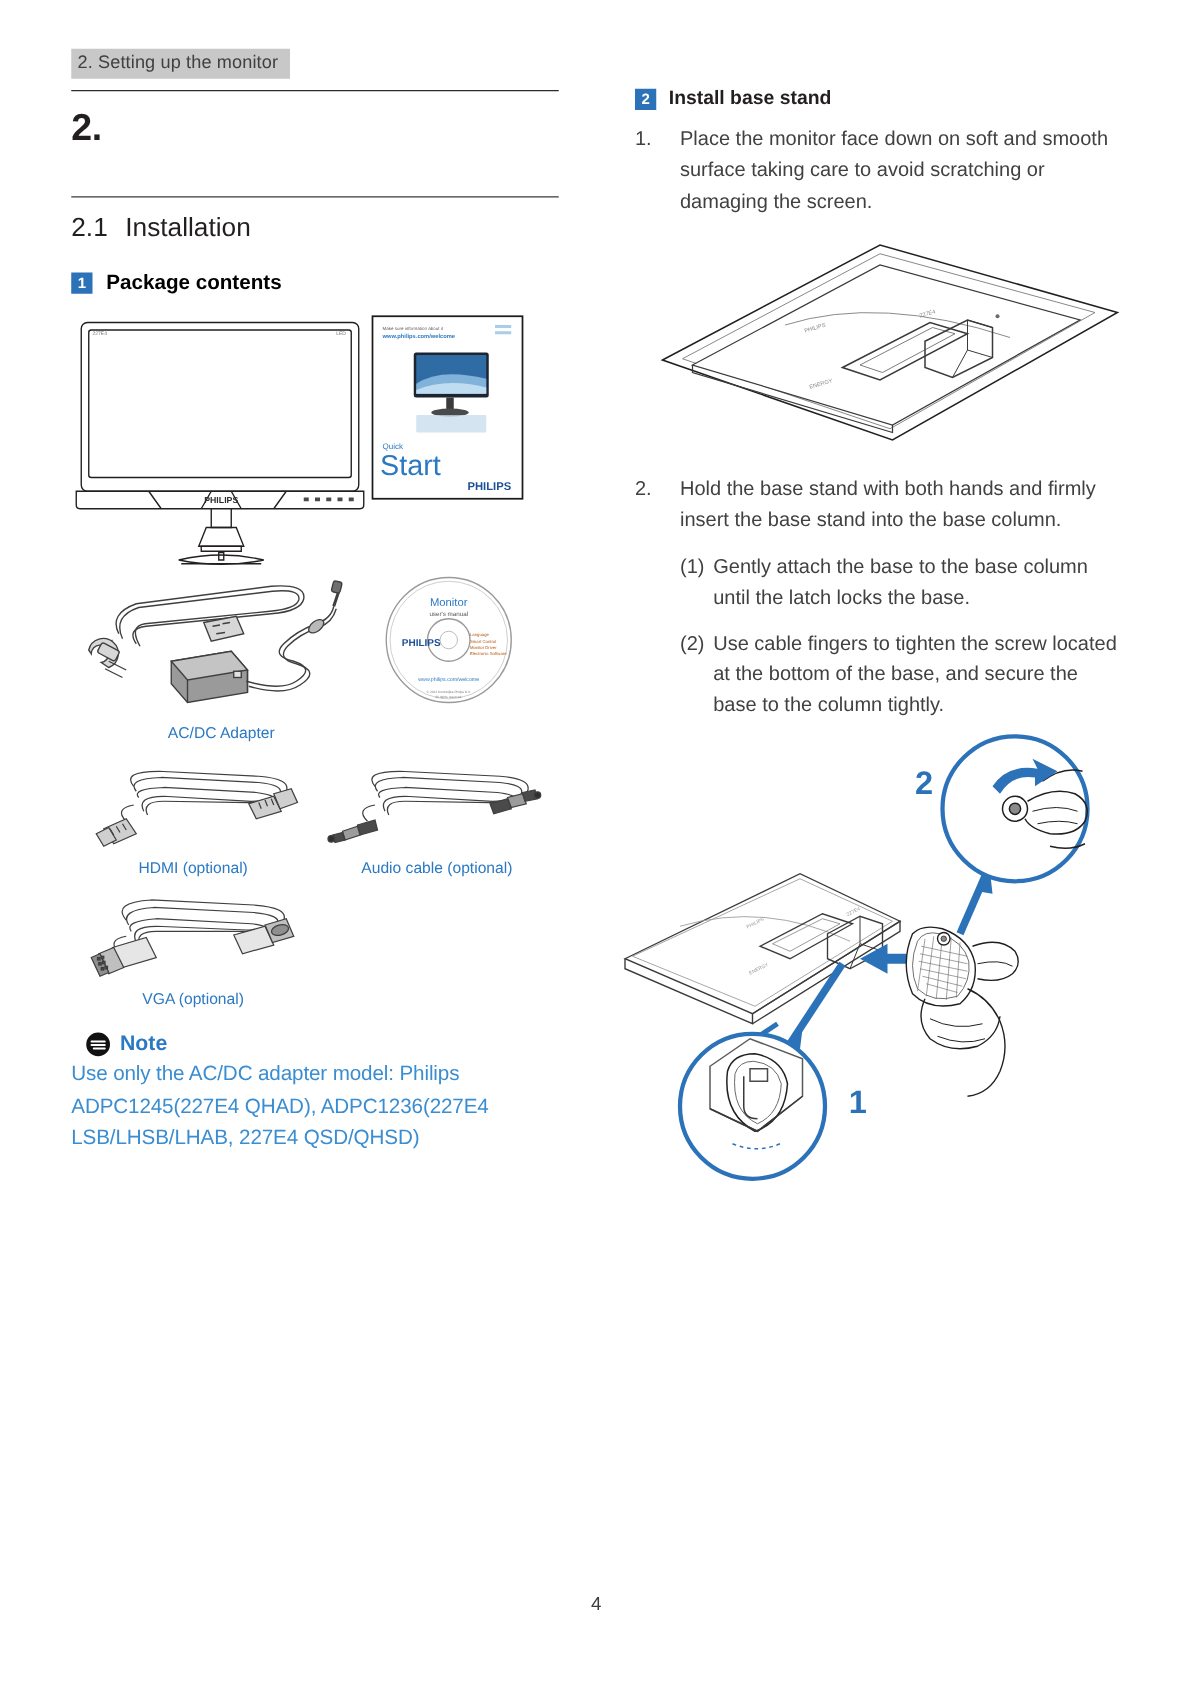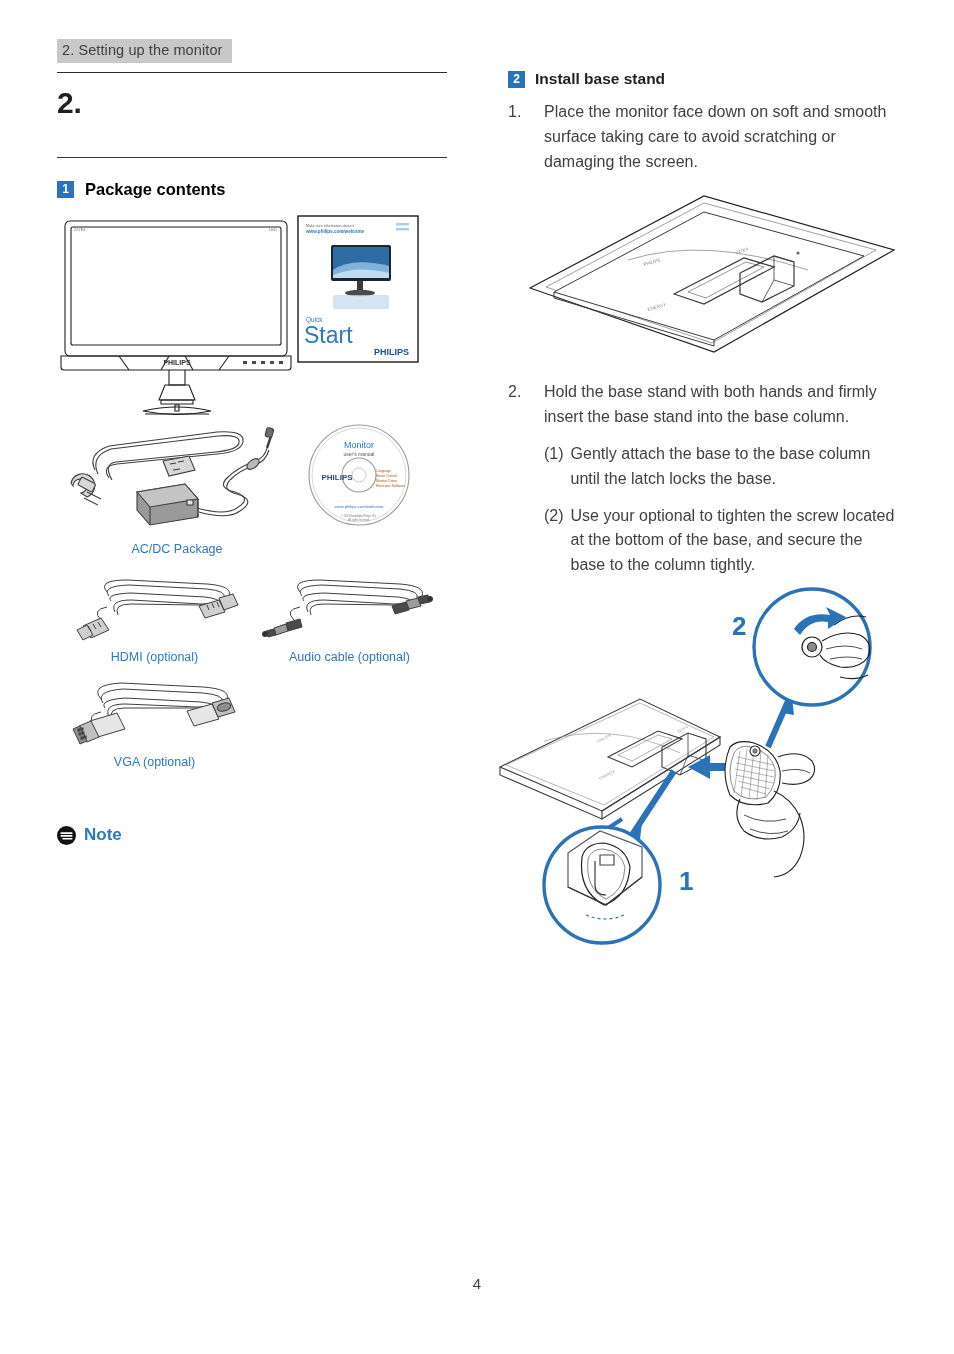--- a/index.html
+++ b/index.html
@@ -53,21 +53,21 @@
 
   
   .monitor-wrap{width:240px;height:205px;position:relative;}
   .guide-wrap{width:125px;height:205px;position:relative;}
   .adapter-wrap{width:240px;height:118px;position:relative;}
   .cd-wrap{width:125px;height:118px;position:relative;}
   .cable-wrap{width:195px;position:relative;}
 
   
   .note{position:absolute;left:57px;top:825px;width:395px;}
-  .note-head{display:flex;align-items:center;gap:8px;}
+  .note-head{display:flex;align-items:center;gap:8px;margin-left:12px;}
   .note-title{color:#2b79c2;font-size:17px;font-weight:bold;}
   .note-body{
     color:#3a8dd0;font-size:16.5px;line-height:1.55;margin-top:2px;
     letter-spacing:-.1px;
   }
 
   
   .col-right{position:absolute;left:508px;top:70px;width:390px;}
   .rc-head{display:flex;align-items:center;gap:10px;}
   .rc-head .lbl{font-size:15.5px;font-weight:bold;color:#231f20;}
@@ -101,20 +101,24 @@
 
     <div class="rule"></div>
 
     <h1 class="chapter">
       <span>2.</span>
     </h1>
 
     <div class="space-36"></div>
     <div class="rule thin"></div>
 
+    <h2 class="section">
+      <span>2.1</span>
+      <span>Installation</span>
+    </h2>
 
     <div class="numhead">
       <span class="badge">1</span>
       <span class="lbl">Package contents</span>
     </div>
 
     <div class="pkg">
 
       <div class="pkg-row">
 
@@ -227,21 +231,21 @@
             <text x="62" y="88" font-size="4.2" fill="#2b79c2" text-anchor="middle" font-family="Liberation Sans, sans-serif">www.philips.com/welcome</text>
             <g font-size="2.6" fill="#7a7a7a" font-family="Liberation Sans, sans-serif">
               <text x="62" y="97" text-anchor="middle">© 2013 Koninklijke Philips N.V.</text>
               <text x="62" y="101" text-anchor="middle">All rights reserved.</text>
             </g>
           </svg>
         </div>
       </div>
 
       <div style="position:relative;height:20px;">
-        <div class="cap" style="position:absolute;left:0;top:-2px;width:240px;">AC/DC Package</div>
+        <div class="cap" style="position:absolute;left:0;top:-2px;width:240px;">AC/DC Adapter</div>
       </div>
 
       <div class="pkg-row" style="margin-top:16px;">
         <div class="cable-wrap">
           <svg width="195" height="70" viewBox="0 0 195 70">
             <g fill="none" stroke="#3f3f3f" stroke-width="1">
               <path d="M50 18 Q40 6 70 6 L150 10 Q176 12 172 22 Q168 30 144 30 L74 26 Q52 26 58 38"></path>
               <path d="M52 22 Q44 12 72 11 L150 15 Q170 17 167 24 Q163 31 142 31 L74 30 Q56 30 61 41"></path>
               <path d="M54 27 Q48 20 74 19 L148 23 Q164 25 162 29"></path>
               <path d="M44 46 Q34 36 50 33"></path>
@@ -329,20 +333,21 @@
       <span>
         <svg width="19" height="19" viewBox="0 0 19 19">
           <circle cx="9.5" cy="9.5" r="9.5" fill="#111111"></circle>
           <rect x="3.4" y="6.3" width="12.2" height="1.7" rx=".8" fill="#ffffff"></rect>
           <rect x="3.4" y="9.1" width="12.2" height="1.7" rx=".8" fill="#ffffff"></rect>
           <rect x="5.2" y="11.9" width="10.4" height="1.7" rx=".8" fill="#ffffff"></rect>
         </svg>
       </span>
       <span class="note-title">Note</span>
     </div>
+    <div class="note-body">Use only the AC/DC adapter model: Philips ADPC1245(227E4 QHAD), ADPC1236(227E4 LSB/LHSB/LHAB, 227E4 QSD/QHSD)</div>
   </div>
 
   <div class="col-right">
 
     <div class="rc-head">
       <span class="badge">2</span>
       <span class="lbl">Install base stand</span>
     </div>
 
     <div class="step">
@@ -380,21 +385,21 @@
       <span class="t">Hold the base stand with both hands and firmly insert the base stand into the base column.</span>
     </div>
 
     <div class="substep">
       <span class="n">(1)</span>
       <span class="t">Gently attach the base to the base column until the latch locks the base.</span>
     </div>
 
     <div class="substep">
       <span class="n">(2)</span>
-      <span class="t">Use your optional to tighten the screw located at the bottom of the base, and secure the base to the column tightly.</span>
+      <span class="t">Use cable fingers to tighten the screw located at the bottom of the base, and secure the base to the column tightly.</span>
     </div>
   </div>
 
   <div class="fig-install">
     <svg width="420" height="340" viewBox="0 0 420 340">
 
       <g fill="none" stroke="#231f20" stroke-width="1.1">
         <path d="M18 182 L158 114 L238 152 L120 226 Z" stroke="#3a3a3a"></path>
         <path d="M24 180 L158 118 L232 152 L122 220 Z" stroke="#8a8a8a" stroke-width=".6"></path>
         <path d="M18 182 L18 190 L120 234 L120 226" stroke="#3a3a3a"></path>

